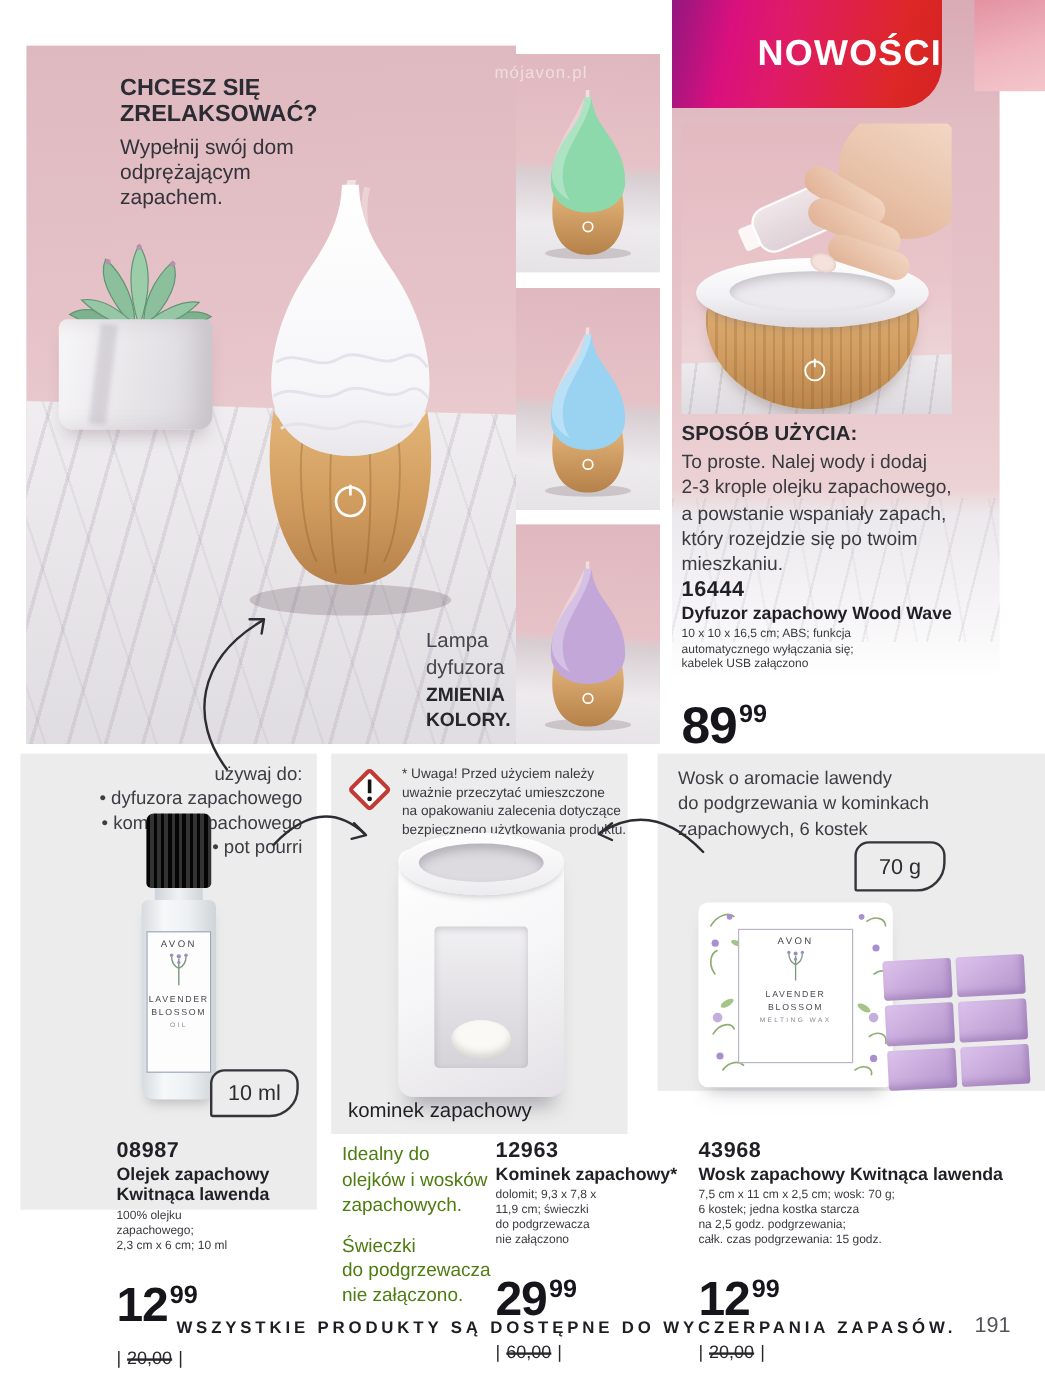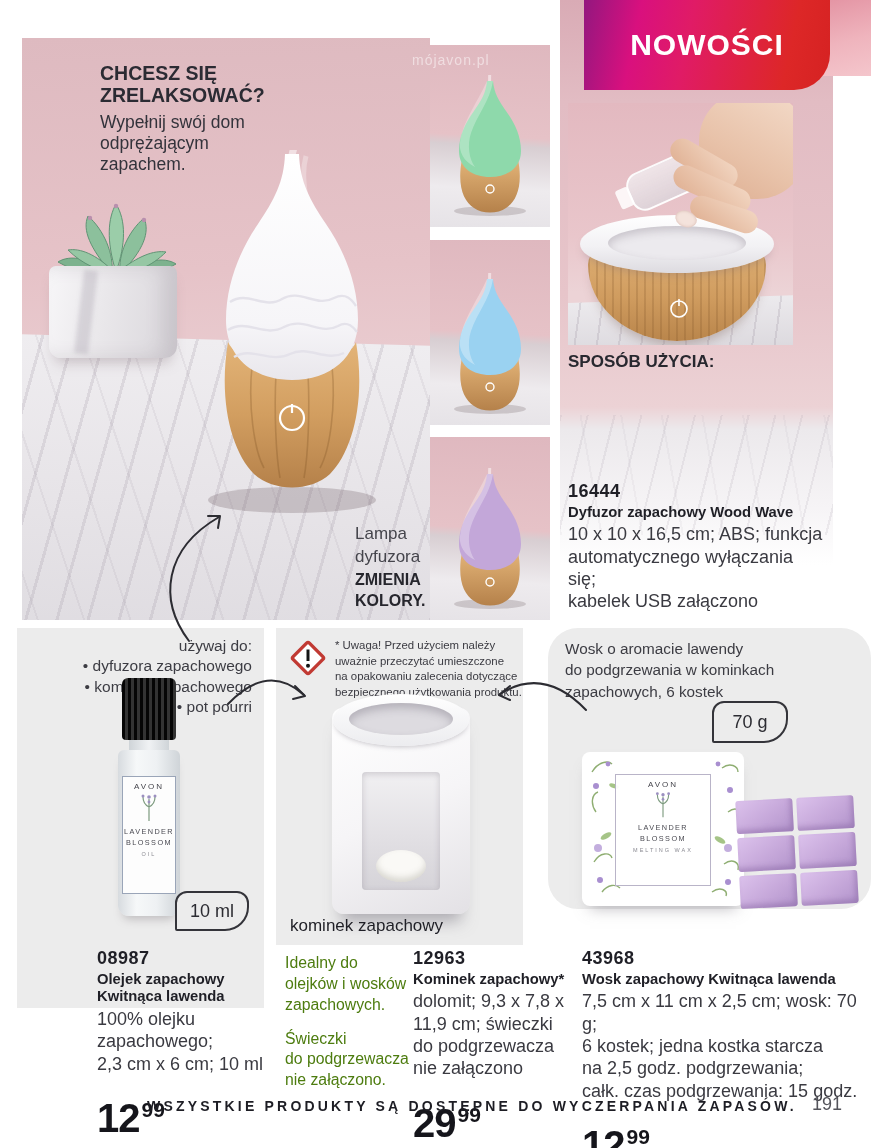--- a/index.html
+++ b/index.html
@@ -2,23 +2,23 @@
 <html><head>
 <meta charset="utf-8">
 <style>
   html,body{margin:0;padding:0;background:#ffffff;}
   .page{position:relative;width:871px;height:1148px;background:#fff;overflow:hidden;
         font-family:"Liberation Sans", sans-serif;color:#3a3a41;}
   .abs{position:absolute;}
   .pre{white-space:pre-line;}
 
   
-  .banner{left:584px;top:0;width:246px;height:90px;border-radius:0 0 36px 0;
+  .banner{left:560px;top:0;width:225px;height:90px;border-radius:0 0 36px 0;
     background:linear-gradient(102deg,#93177f 0%,#d9107e 22%,#e01b66 42%,#dd2727 82%,#d52222 100%);
-    display:flex;align-items:center;justify-content:center;}
+    display:flex;align-items:center;justify-content:flex-end;}
   .banner-label{color:#fff;font-weight:bold;font-size:30px;letter-spacing:1px;}
   .corner-square{left:812px;top:0;width:59px;height:76px;
     background:linear-gradient(165deg,#e392a2 0%,#efb4bd 55%,#f4c6cc 100%);}
 
   
   .right-bg{left:560px;top:0;width:273px;height:565px;
     background:linear-gradient(180deg,#d9abb5 0%,#e2bcc3 18%,#e7c5ca 52%,#ecd2d5 72%,#ece9ec 76%,#f6f4f6 90%,#fff 100%);}
   .right-marble{left:560px;top:415px;width:273px;height:120px;opacity:.6;
     background:repeating-linear-gradient(104deg,rgba(158,148,162,.25) 0 2px,rgba(255,255,255,0) 2px 26px),
                repeating-linear-gradient(80deg,rgba(158,148,162,.14) 0 2px,rgba(255,255,255,0) 2px 40px);}
@@ -81,35 +81,35 @@
   .nail{position:absolute;right:96px;top:108px;width:22px;height:16px;border-radius:50%;
     background:#f4e3dc;box-shadow:inset 0 0 3px rgba(190,150,140,.6);transform:rotate(20deg);}
 
   
   .usage-block{left:568px;top:352px;width:252px;}
   .usage-title{font-size:17px;font-weight:bold;color:#28282f;margin-bottom:3px;}
   .usage-text{font-size:16px;line-height:1.33;color:#3a3a41;}
 
   .code{font-size:18px;font-weight:bold;color:#1f1f26;letter-spacing:.5px;}
   .pname{font-size:14.8px;font-weight:bold;color:#1f1f26;line-height:1.18;margin-top:2px;}
-  .pdesc{font-size:18px;line-height:1.24;color:#3a3a41;margin-top:2px;}
+  .pdesc{font-size:10px;line-height:1.24;color:#3a3a41;margin-top:2px;}
   .price{display:flex;align-items:flex-start;color:#15151b;font-weight:bold;line-height:.9;margin-top:25px;}
   .price .int{font-size:40px;letter-spacing:-1px;}
   .price .cents{font-size:21px;margin-left:2px;margin-top:1px;}
   .price-lg .int{font-size:43px;}
   .old{margin-top:18px;font-size:15px;color:#26262c;}
   .old .num{text-decoration:line-through;text-decoration-thickness:1.5px;margin:0 5px;}
 
   .diffuser-info{left:568px;top:481px;width:258px;}
 
   
   .panel{background:#ececec;}
   .panel1{left:17px;top:628px;width:247px;height:380px;}
   .panel2{left:276px;top:628px;width:247px;height:317px;}
-  .panel3{left:548px;top:628px;width:323px;height:281px;border-radius:30px;}
+  .panel3{left:548px;top:628px;width:323px;height:281px;}
 
   .use-list{position:absolute;right:12px;top:8px;text-align:right;font-size:15.5px;line-height:1.32;color:#3c3c43;}
   .badge{position:absolute;border:2px solid #34343a;border-radius:12px 12px 24px 2px;
     display:flex;align-items:center;justify-content:center;
     font-size:18px;color:#2c2c32;background:#ececec;}
   .badge-10{left:158px;top:263px;width:70px;height:36px;}
   .badge-70{left:164px;top:73px;width:72px;height:38px;}
 
   
   .oil-bottle{position:absolute;left:100px;top:50px;width:64px;}
@@ -318,20 +318,25 @@
     <div class="pour-bottle"></div>
     <div class="palm"></div>
     <div class="finger f1"></div>
     <div class="finger f2"></div>
     <div class="finger f3"></div>
     <div class="nail"></div>
   </div>
 
   <div class="abs usage-block">
     <div class="usage-title">SPOSÓB UŻYCIA:</div>
+    <div class="usage-text pre">To proste. Nalej wody i dodaj
+2-3 krople olejku zapachowego,
+a powstanie wspaniały zapach,
+który rozejdzie się po twoim
+mieszkaniu.</div>
   </div>
 
   <div class="abs diffuser-info">
     <div class="code">16444</div>
     <div class="pname">Dyfuzor zapachowy Wood Wave</div>
     <div class="pdesc pre">10 x 10 x 16,5 cm; ABS; funkcja
 automatycznego wyłączania się;
 kabelek USB załączono</div>
     <div class="price price-lg">
       <span class="int">89</span>

